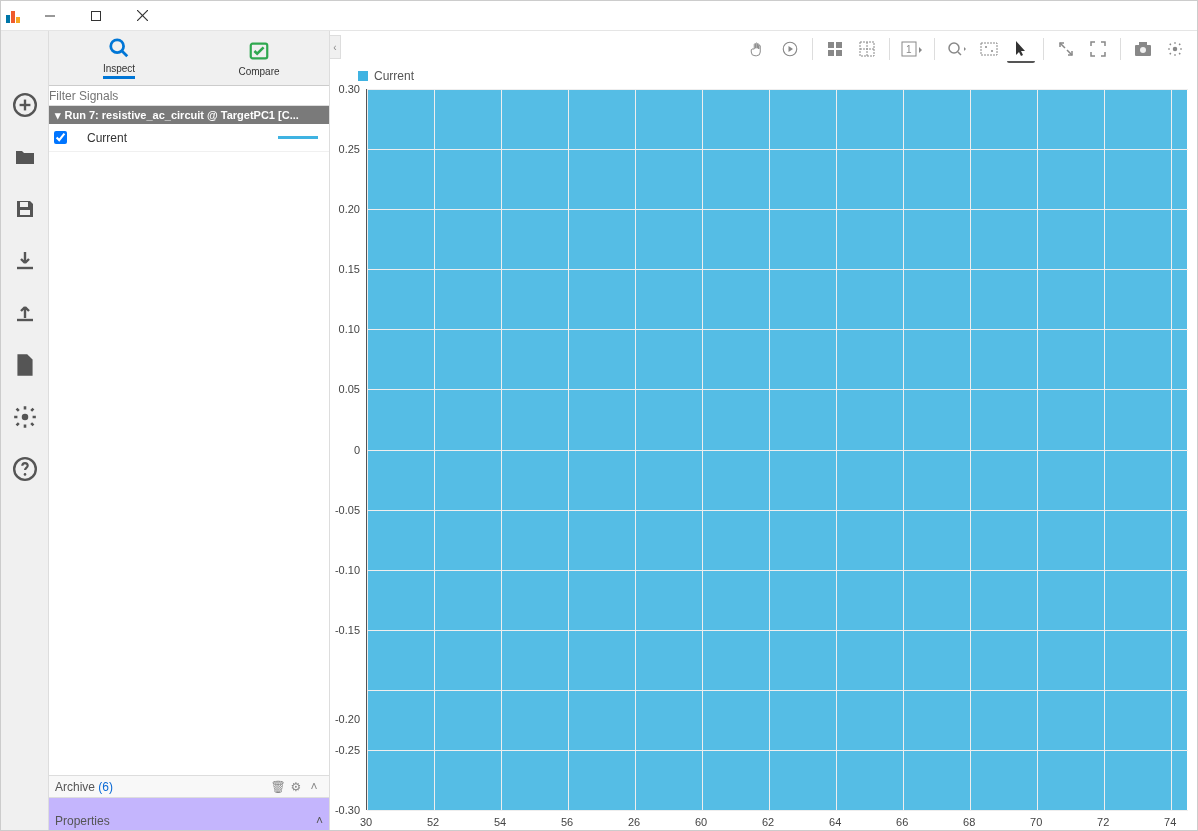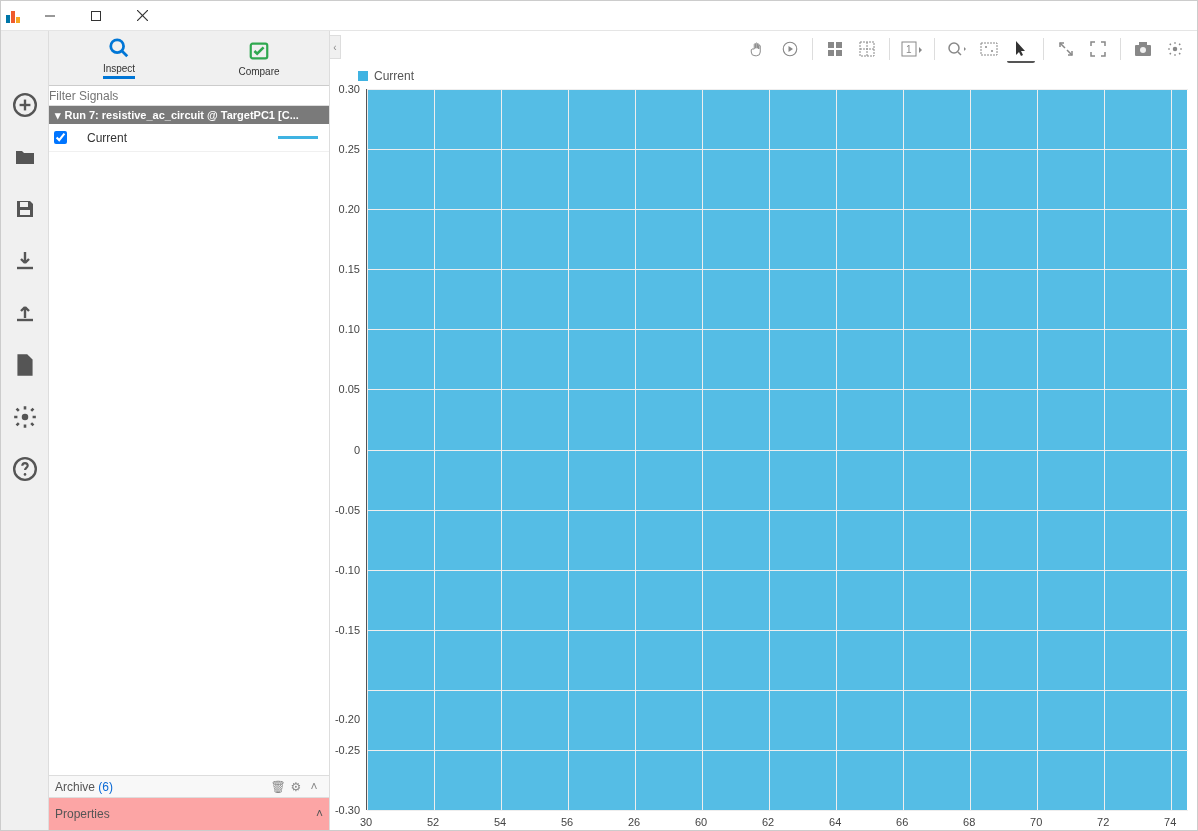--- a/index.html
+++ b/index.html
@@ -31,21 +31,21 @@
 .sigrow .chk { width: 22px; display: flex; align-items: center; justify-content: center; }
 .sigrow .chk input { width:13px; height:13px; }
 .sigrow .nm { flex: 1; padding-left: 16px; font-size: 12px; color: #333; }
 .sigrow .linesample { width: 62px; display: flex; align-items: center; justify-content: center; }
 .sigrow .linesample span { width: 40px; height: 3px; background: #3fb3e2; display: block; }
 .flexfill { flex: 1; }
 .archivebar { height: 22px; border-top: 1px solid #ddd; display: flex; align-items: center; padding: 0 6px; font-size: 12px; color: #555; background: #f8f8f8; }
 .archivebar .cnt { color: #0b6ad6; }
 .archivebar .spacer { flex:1; }
 .archivebar .ico { width: 18px; text-align: center; color: #888; cursor: pointer; }
-.propsbar { height: 22px; border-top: 1px solid #ddd; display: flex; align-items: center; padding: 16px 6px; font-size: 12px; color: #555; background: #fca5a5; }
+.propsbar { height: 22px; border-top: 1px solid #ddd; display: flex; padding: 16px 6px; font-size: 12px; color: #555; background: #c4b5fd; }
 .plotarea { flex: 1; display: flex; flex-direction: column; background: #fff; position: relative; }
 .collapse-handle { position:absolute; left:-1px; top:4px; width:12px; height:24px; background:#f0f0f0; border:1px solid #ddd; display:flex; align-items:center; justify-content:center; color:#888; font-size:10px; cursor:pointer; z-index:5;}
 .plot-toolbar { height: 36px; display: flex; align-items: center; justify-content: flex-end; gap: 4px; padding: 0 8px; background: #fff; }
 .plot-toolbar .sep { width: 1px; height: 22px; background: #ddd; margin: 0 4px; }
 .plot-toolbar .tbtn { width: 28px; height: 28px; display: flex; align-items: center; justify-content: center; color: #888; cursor: pointer; border-radius: 2px; }
 .plot-toolbar .tbtn.active { color: #333; border-bottom:2px solid #555;}
 .legend { height: 18px; display: flex; align-items: center; padding-left: 28px; font-size: 12px; color: #555; }
 .legend .sw { width: 10px; height: 10px; background: #3fb3e2; margin-right: 6px; }
 .chartwrap { flex: 1; position: relative; padding: 0 10px 14px 36px; }
 .chart { position: absolute; left: 36px; right: 10px; top: 4px; bottom: 20px; border-left: 1px solid #555; border-bottom: 1px solid #555; }

